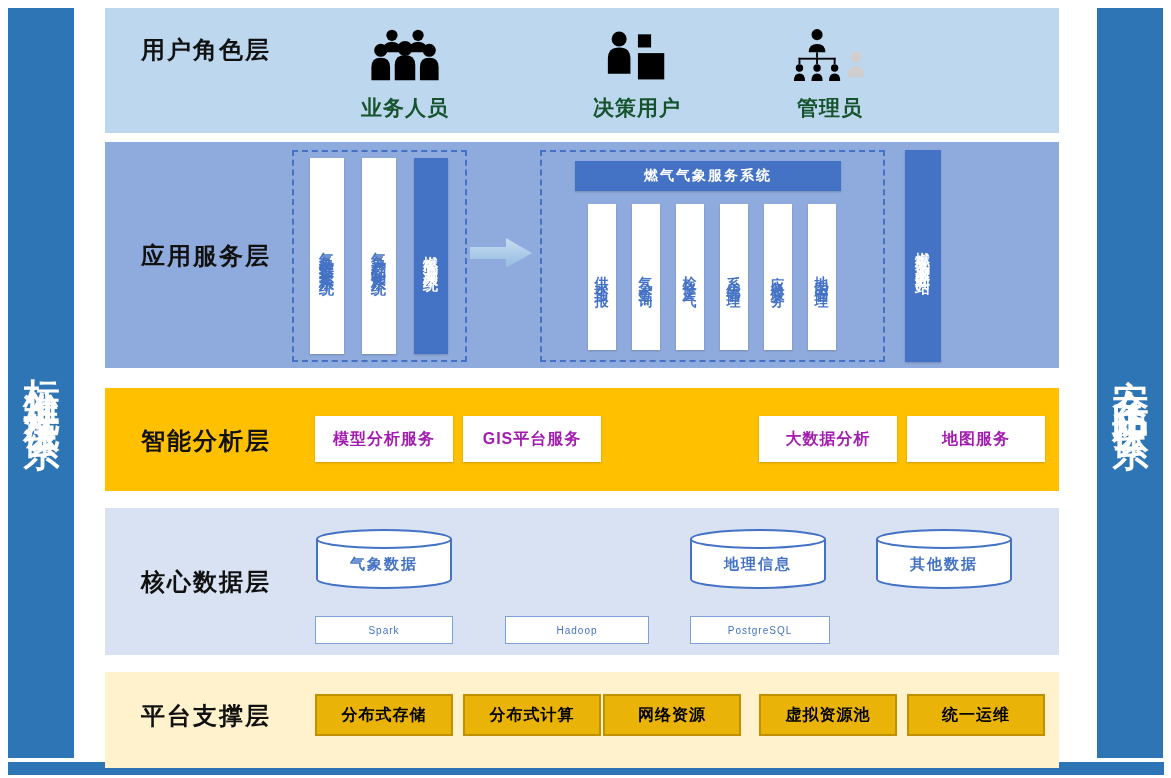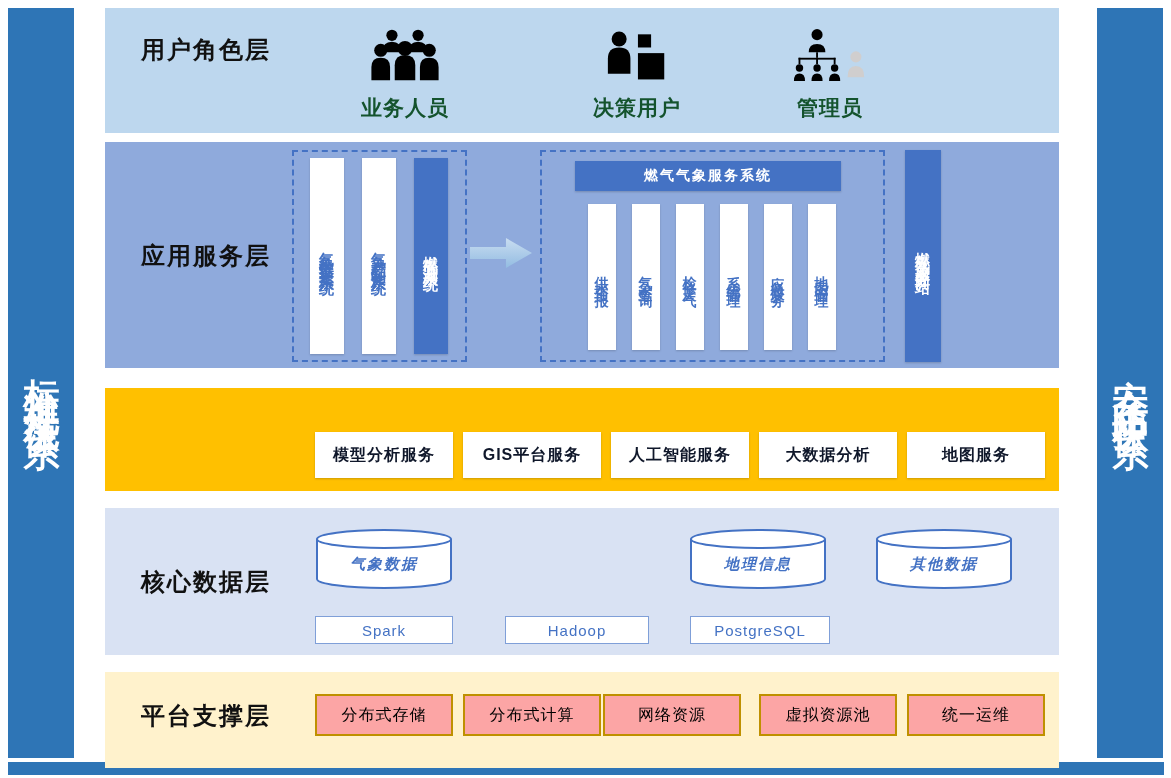--- a/index.html
+++ b/index.html
@@ -57,43 +57,42 @@
   .flow-arrow {
     position:absolute; width:62px; height:30px;
     background:linear-gradient(#C9DDF1,#93BCE2);
     clip-path:polygon(0 30%, 58% 30%, 58% 0, 100% 50%, 58% 100%, 58% 70%, 0 70%);
   }
 
   
   .svc-box {
     position:absolute; width:138px; height:46px; background:#ffffff;
     display:flex; align-items:center; justify-content:center;
-    font-size:16px; font-weight:700; color:#0f172a; letter-spacing:1px;
+    font-size:16px; font-weight:700; color:#a21caf; letter-spacing:1px;
     box-shadow:0 1px 2px rgba(0,0,0,.2);
-    margin-top:16px;
   }
   .res-box {
-    position:absolute; width:138px; height:42px; background:#fca5a5;
+    position:absolute; width:138px; height:42px; background:#eab308;
     border:2px solid #BF9000;
     display:flex; align-items:center; justify-content:center;
-    font-size:16px; font-weight:400; color:#000000; letter-spacing:1px;
-  }
-
-  
-  .cylinder { position:absolute; width:140px; height:62px;font-style:italic; }
+    font-size:16px; font-weight:700; color:#000000; letter-spacing:1px;
+  }
+
+  
+  .cylinder { position:absolute; width:140px; height:62px; }
   .cylinder svg { position:absolute; left:0; top:0; }
   .cyl-label {
     position:absolute; left:0; top:10px; width:100%; height:52px;
     display:flex; align-items:center; justify-content:center;
     color:#4472C4; font-size:15px; font-weight:700; letter-spacing:2px;
   }
   .db-box {
     position:absolute; height:28px; background:#ffffff; border:1px solid #7F9FD8;
     display:flex; align-items:center; justify-content:center;
-    color:#4472C4; font-size:15px; font-weight:500; letter-spacing:1px;
+    color:#4472C4; font-size:10px; font-weight:500; letter-spacing:1px;
   }
 
   .icon-wrap { display:block; line-height:0; }
 </style>
 </head>
 <body>
 
 <div class="canvas">
 
   <div class="pillar" style="left:8px">
@@ -207,23 +206,23 @@
     <div class="vbox light module" style="left:703px; top:62px; width:28px; height:146px">
       <span class="vt">地图管理</span>
     </div>
 
     <div class="vbox dark" style="left:800px; top:8px; width:36px; height:212px">
       <span class="vt">燃气气象服务网站</span>
     </div>
   </div>
 
   <div class="layer layer3">
+    <div class="layer-label" style="top:37px">智能分析层</div>
     <div class="svc-box" style="left:210px; top:28px">模型分析服务</div>
     <div class="svc-box" style="left:358px; top:28px">GIS平台服务</div>
-    <div class="svc-box" style="left:506px; top:28px">人工智能服务</div>
     <div class="svc-box" style="left:654px; top:28px">大数据分析</div>
     <div class="svc-box" style="left:802px; top:28px">地图服务</div>
   </div>
 
   <div class="layer layer4">
     <div class="layer-label" style="top:58px">核心数据层</div>
 
     <div class="cylinder" style="left:209px; top:20px">
       <svg width="140" height="62" viewBox="0 0 140 62">
         <path d="M3,11 V51 A67,9 0 0 0 137,51 V11" fill="#ffffff" stroke="#4472C4" stroke-width="2"></path>

